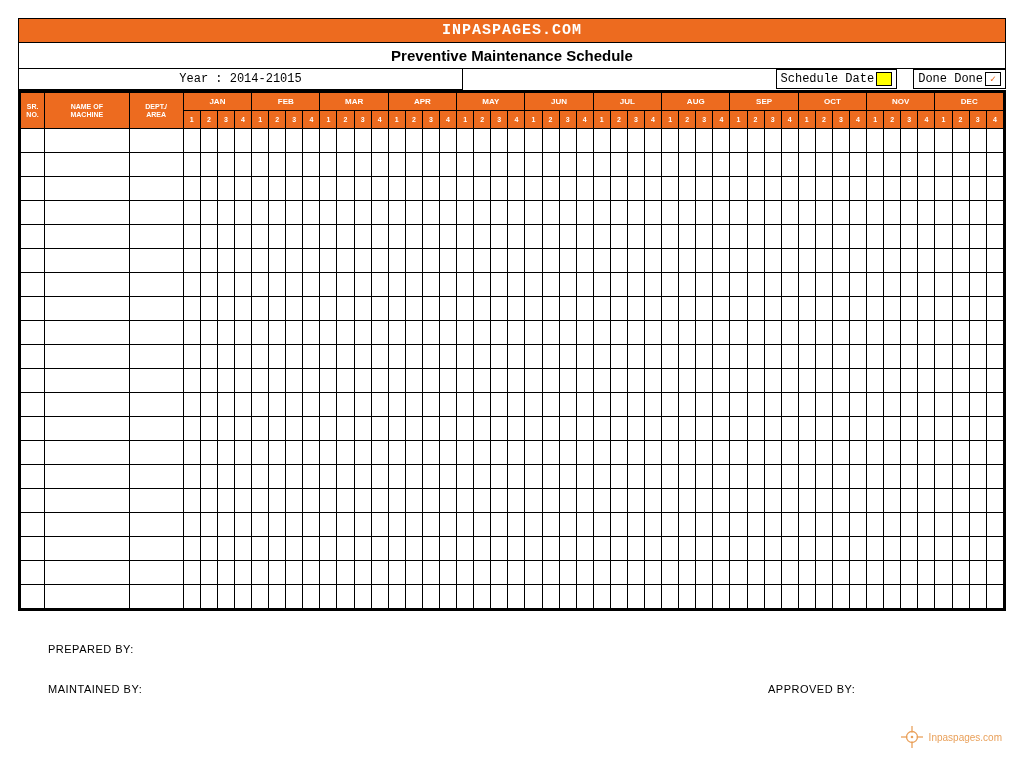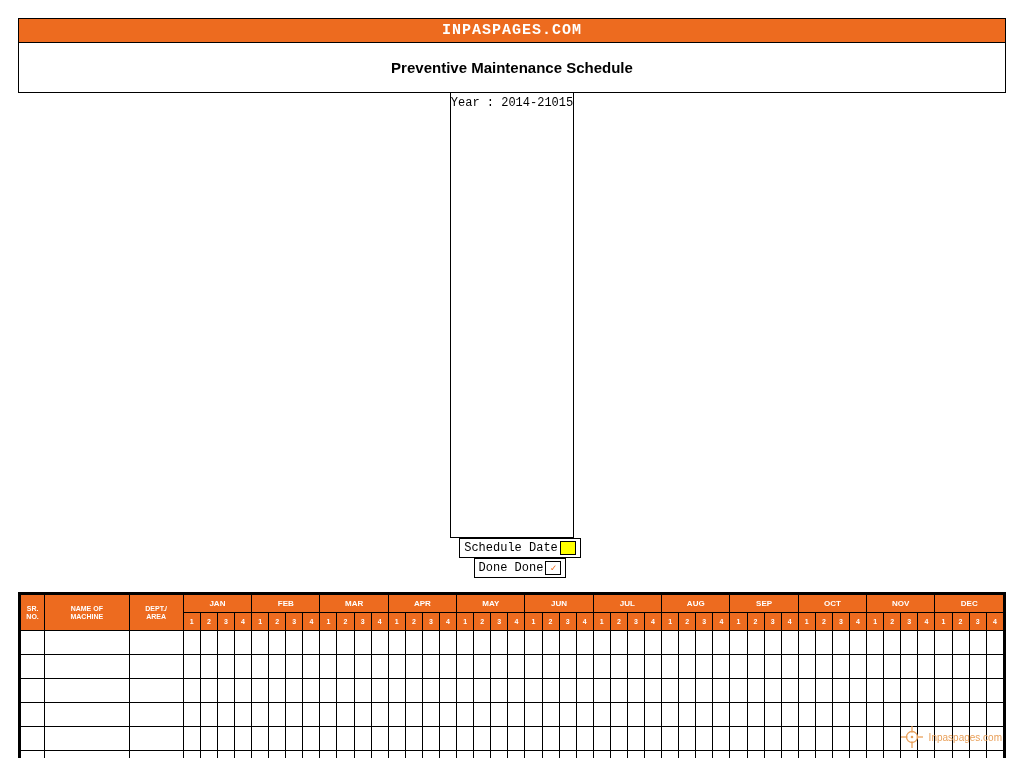--- a/index.html
+++ b/index.html
@@ -22,29 +22,28 @@
     padding: 3px 0;
     font-family: "Courier New", monospace;
   }
   .title-row {
     border: 1px solid #000;
     border-top: none;
     text-align: center;
     font-family: Arial, sans-serif;
     font-weight: bold;
     font-size: 15px;
-    padding: 16px 0;
+    padding: 4px 0;
   }
   .info-row {
     display: flex;
-    align-items: center;
+    align-items: flex-start;
     margin-top: 0;
     font-family: "Courier New", monospace;
     font-size: 12px;
-    flex-direction: column;
   }
   .year-box {
     flex: 0 0 445px;
     border: 1px solid #000;
     border-top: none;
     text-align: center;
     padding: 3px 0;
   }
   .spacer { flex: 1; }
   .legend-box {
@@ -60,21 +59,21 @@
     margin-left: 2px;
     display: inline-flex;
     align-items: center;
     justify-content: center;
     font-size: 10px;
   }
   .swatch.yellow { background: #ffff00; }
   .swatch.check::after { content: "✓"; color: #ed6b1f; font-weight: bold; }
 
   
-  .grid-wrap { margin-top: 14px; border: 2px solid #000; }
+  .grid-wrap { border: 2px solid #000; }
   table.grid { border-collapse: collapse; width: 100%; table-layout: fixed; }
   table.grid th, table.grid td { border: 1px solid #000; }
   .hdr { background: #ed6b1f; color: #fff; font-family: Arial, sans-serif; font-weight: bold; text-align: center; }
   .hdr.small { font-size: 7px; line-height: 1.1; padding: 4px 1px; }
   .hdr.month { font-size: 8px; padding: 2px 0; }
   .hdr.week  { font-size: 7px; padding: 0; }
   col.sr   { width: 24px; }
   col.name { width: 84px; }
   col.dept { width: 54px; }
   col.wk   { width: 17px; }
@@ -1304,20 +1303,27 @@
           <td class="body"></td>
           <td class="body"></td>
           <td class="body"></td>
           <td class="body"></td>
         </tr>
       </tbody>
     </table>
 </div>
 
 <div class="footer">
+  <div class="footer-row">
+    <span class="left">PREPARED BY:</span>
+  </div>
+  <div class="footer-row">
+    <span class="left">MAINTAINED BY:</span>
+    <span>APPROVED BY:</span>
+  </div>
 </div>
 
 <div class="watermark">
   <svg viewBox="0 0 24 24">
     <circle cx="12" cy="12" r="6" fill="none" stroke="#e9a05a" stroke-width="1.4"></circle>
     <line x1="12" y1="0" x2="12" y2="7" stroke="#e9a05a" stroke-width="1.4"></line>
     <line x1="12" y1="17" x2="12" y2="24" stroke="#e9a05a" stroke-width="1.4"></line>
     <line x1="0" y1="12" x2="7" y2="12" stroke="#e9a05a" stroke-width="1.4"></line>
     <line x1="17" y1="12" x2="24" y2="12" stroke="#e9a05a" stroke-width="1.4"></line>
     <circle cx="12" cy="12" r="1.4" fill="#e9a05a"></circle>

